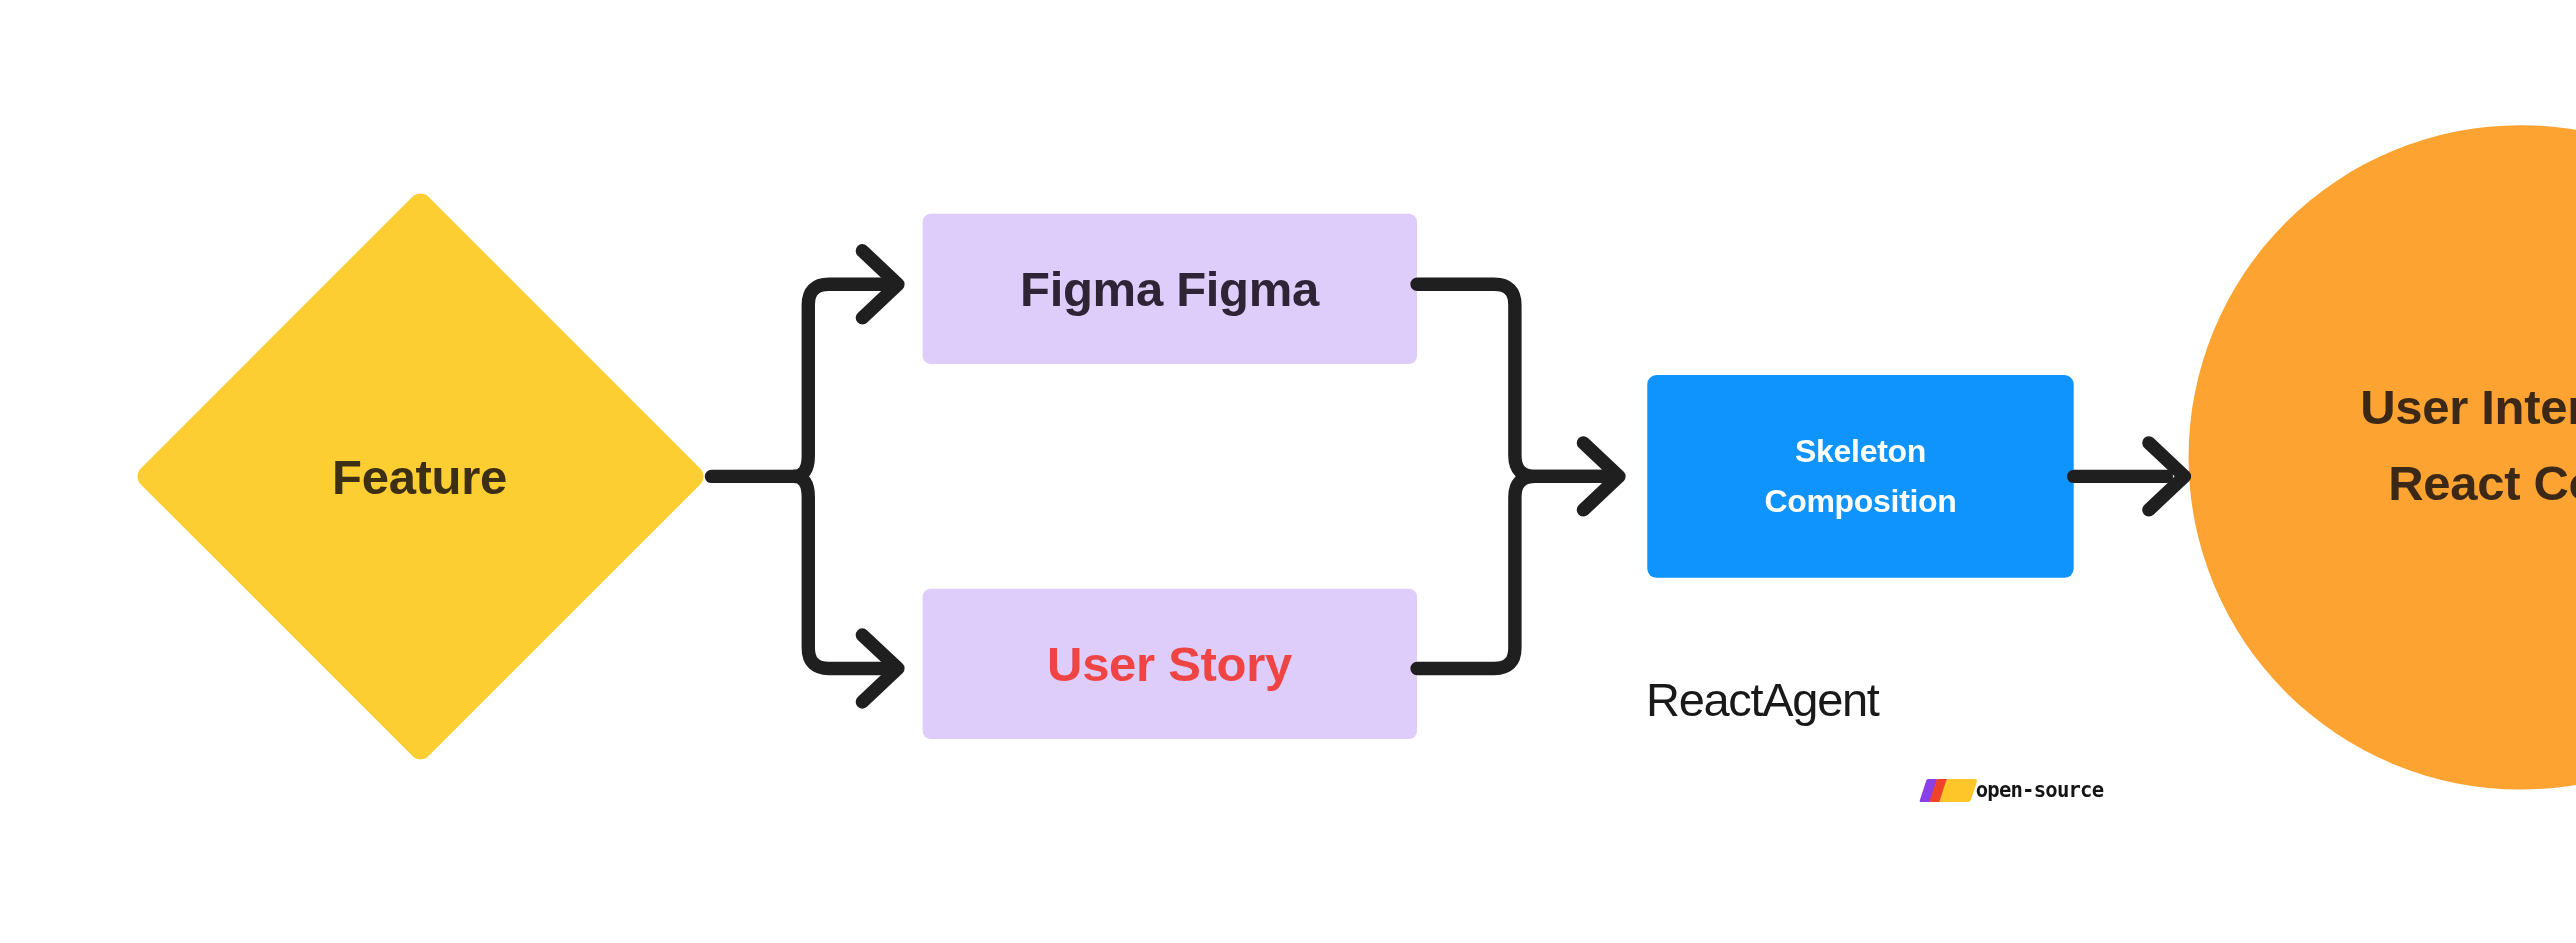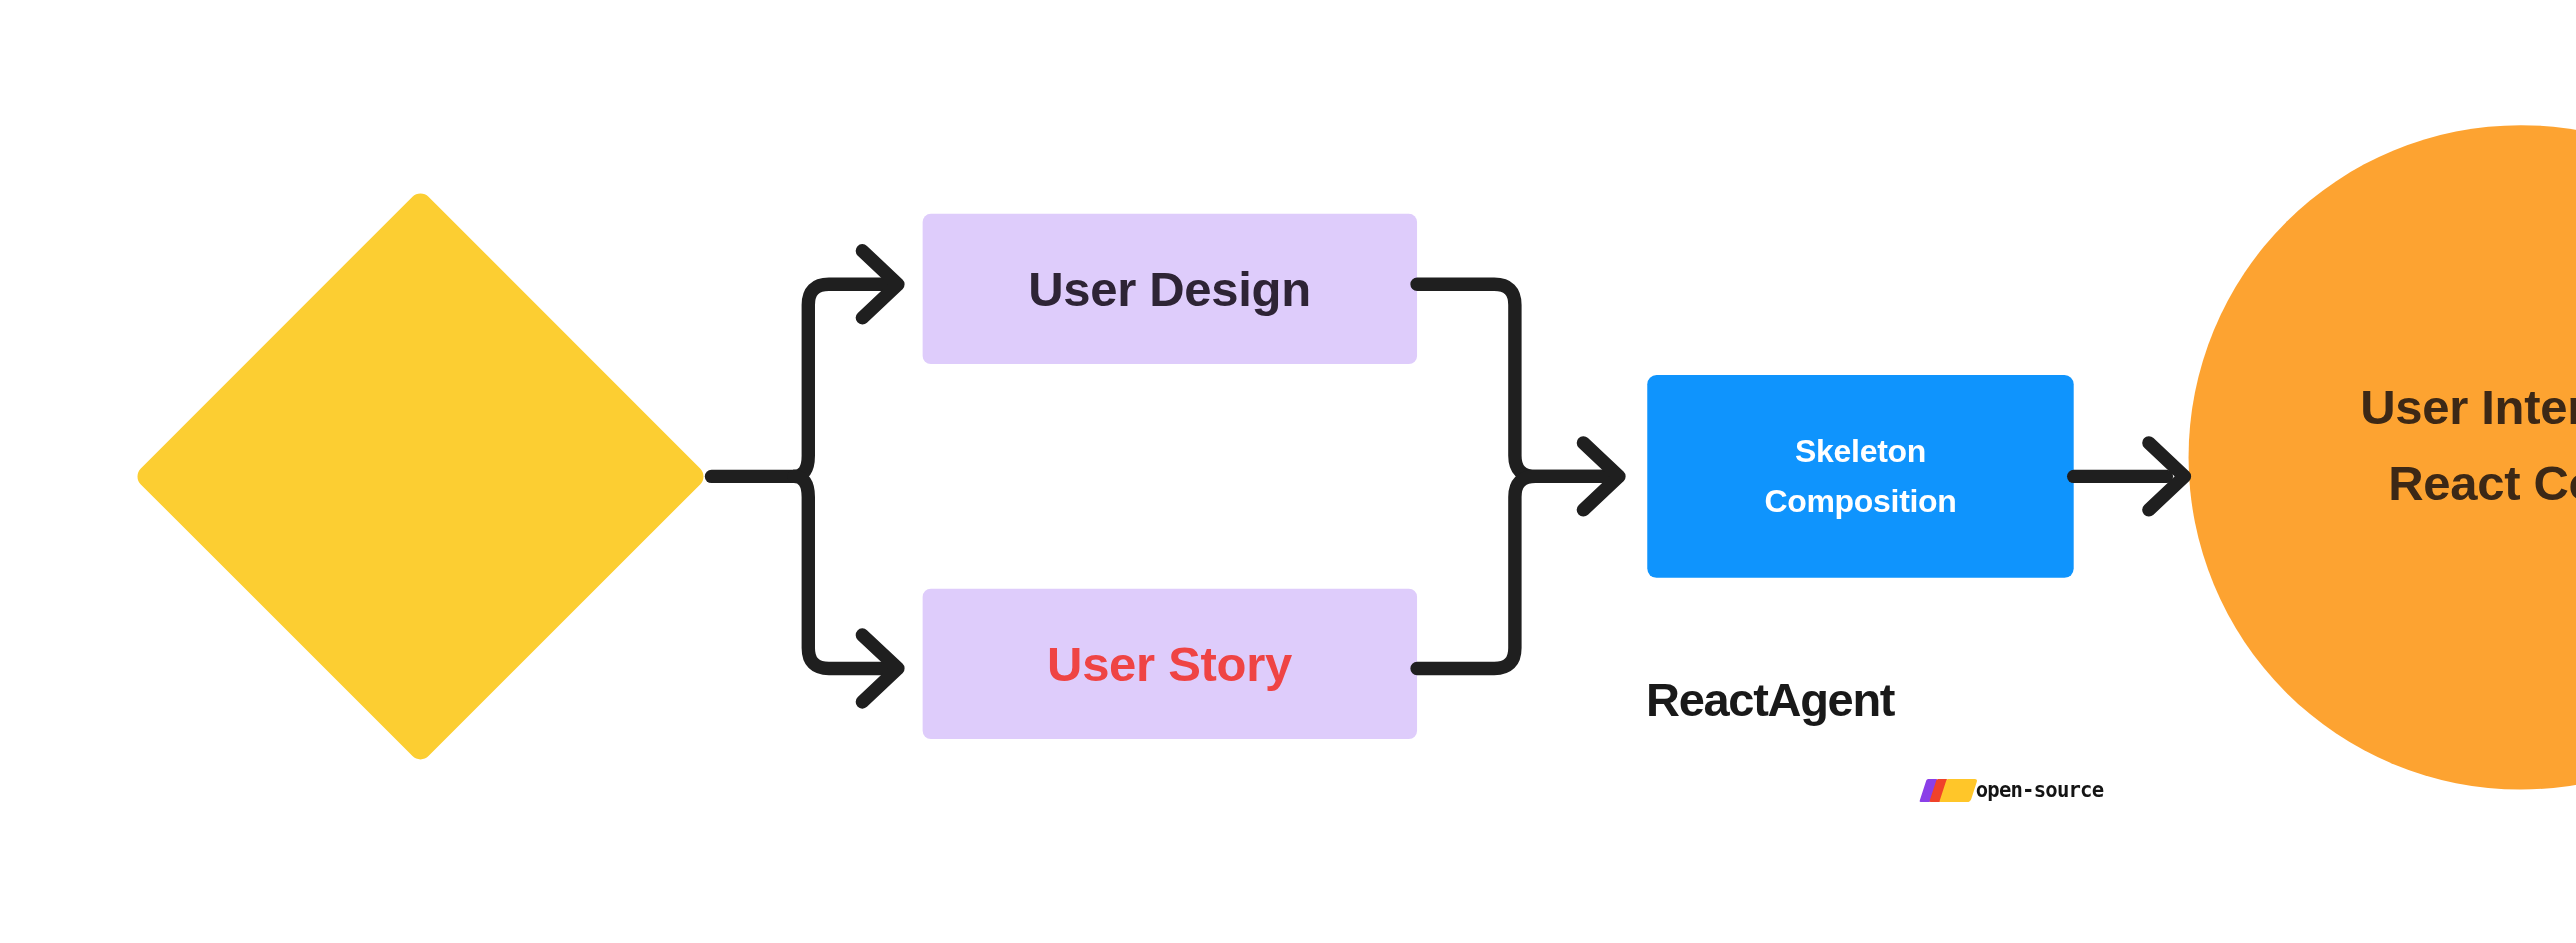--- a/index.html
+++ b/index.html
@@ -79,21 +79,21 @@
     top: 676px;
     width: 433px;
     height: 98px;
     pointer-events: none;
   }
   #reactagent-wordmark {
     position: absolute;
     left: 0;
     top: 0;
     font-size: 47px;
-    font-weight: bold;
+    font-weight: normal;
     letter-spacing: -1.3px;
     color: #191919;
     line-height: 1;
     white-space: nowrap;
   }
   #open-source-badge {
     position: absolute;
     left: 277px;
     top: 61px;
     display: flex;
@@ -156,22 +156,23 @@
 
       <path d="M 4025 925 H 4205"></path>
 
       <path d="M 1673 487 L 1742 552 L 1673 617"></path>
       <path d="M 1673 1233 L 1742 1298 L 1673 1363"></path>
       <path d="M 3073 860 L 3142 925 L 3073 990"></path>
       <path d="M 4171 860 L 4240 925 L 4171 990"></path>
     </g>
   </svg>
 
+  <div class="node-label" id="label-feature">Feature</div>
 
-  <div class="node-label" id="label-figma">User Design</div>
+  <div class="node-label" id="label-figma">Figma Figma</div>
 
   <div class="node-label" id="label-story">User Story</div>
 
   <div class="node-label" id="label-skeleton">
     <span class="lbl-line">Skeleton</span>
     <span class="lbl-line">Composition</span>
   </div>
 
   <div class="node-label" id="label-ui">
     <span class="lbl-line">User Interface</span>

